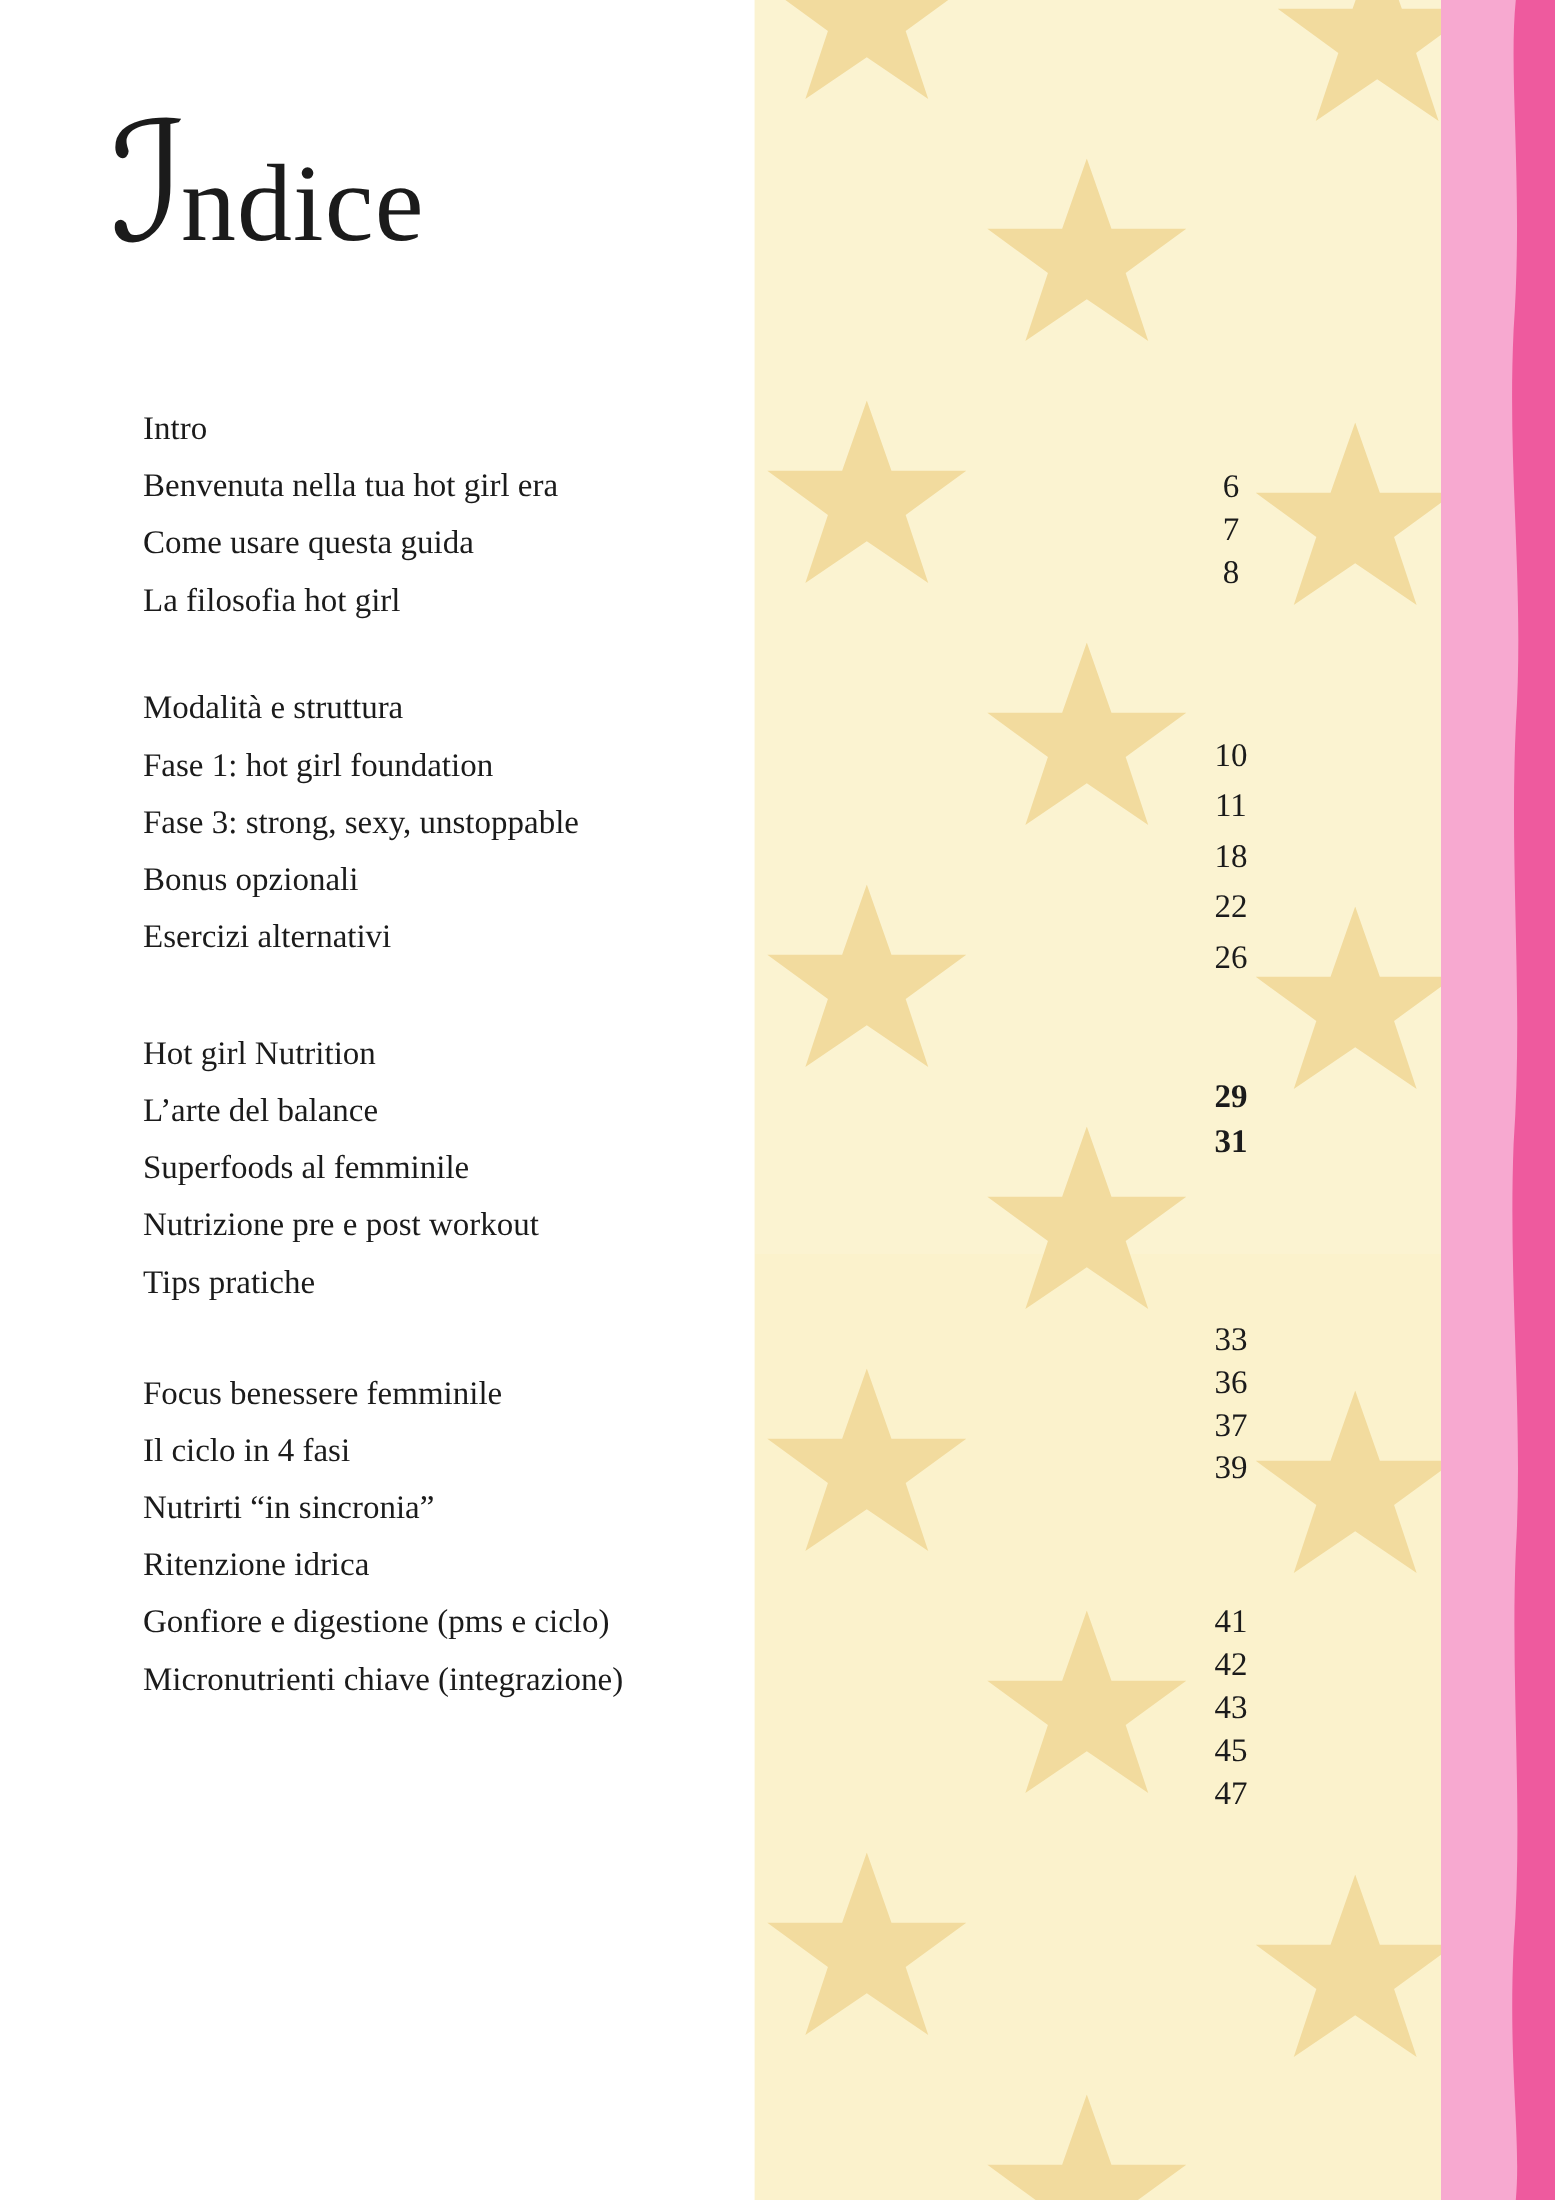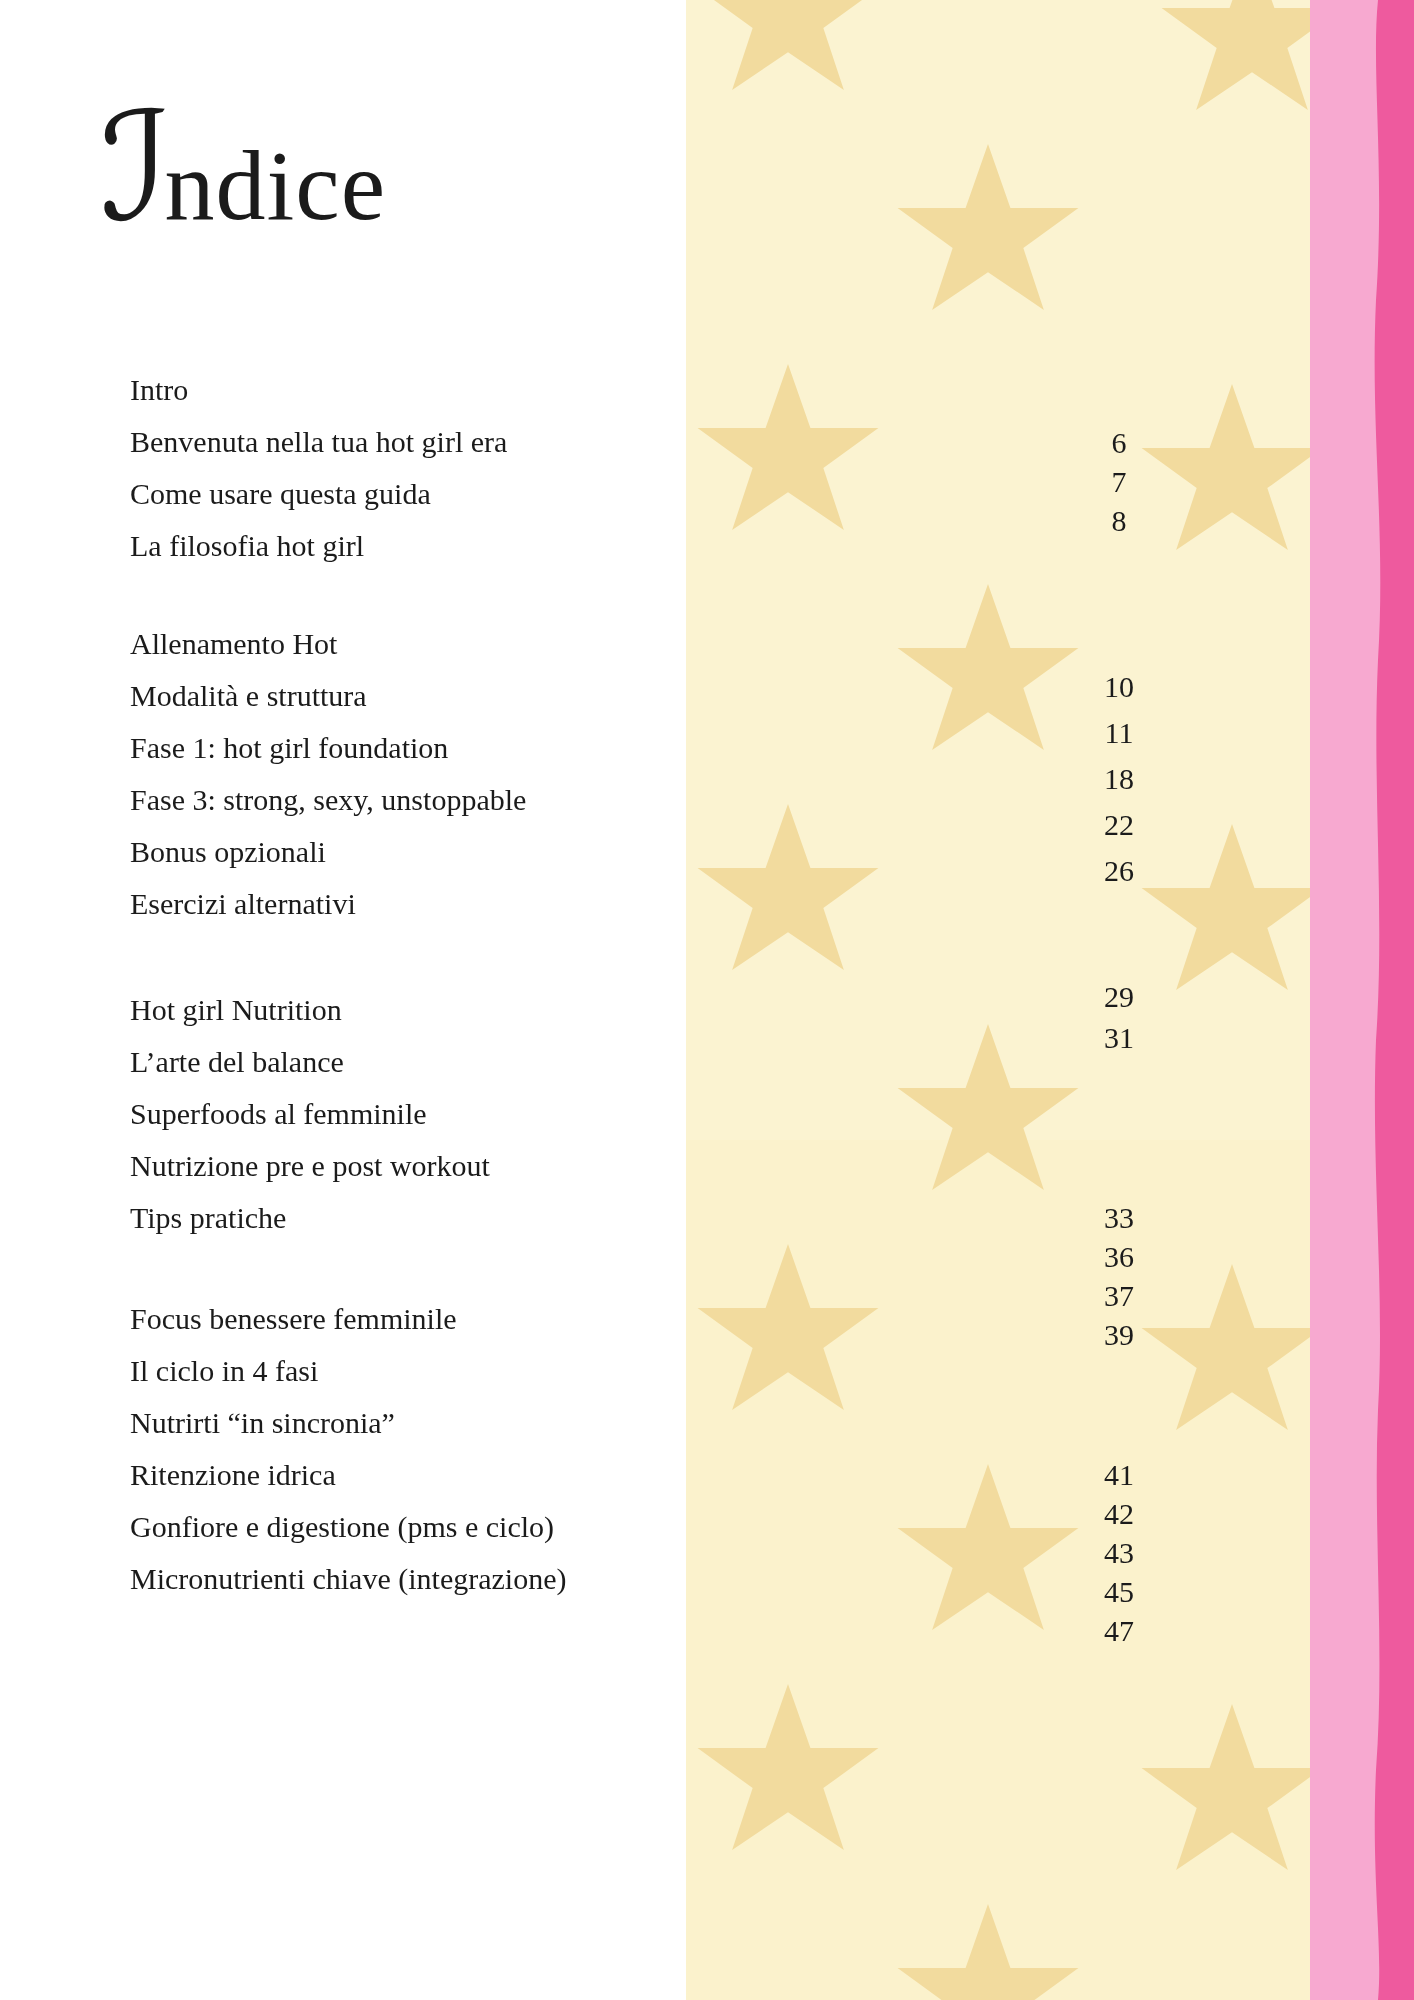--- a/index.html
+++ b/index.html
@@ -91,21 +91,20 @@
   </div>
 
   <div class="toc" id="toc">
       <div class="section ">
         <div class="section-header">Intro</div>
         <div class="toc-entry">Benvenuta nella tua hot girl era</div>
         <div class="toc-entry">Come usare questa guida</div>
         <div class="toc-entry">La filosofia hot girl</div>
       </div>
       <div class="section m46">
-        <div class="section-header">Allenamento Hot</div>
         <div class="toc-entry">Modalità e struttura</div>
         <div class="toc-entry">Fase 1: hot girl foundation</div>
         <div class="toc-entry">Fase 3: strong, sexy, unstoppable</div>
         <div class="toc-entry">Bonus opzionali</div>
         <div class="toc-entry">Esercizi alternativi</div>
       </div>
       <div class="section m54">
         <div class="section-header">Hot girl Nutrition</div>
         <div class="toc-entry">L’arte del balance</div>
         <div class="toc-entry">Superfoods al femminile</div>
@@ -128,21 +127,21 @@
         <span class="page-number" style="line-height: 39px;">7</span>
         <span class="page-number" style="line-height: 39px;">8</span>
       </div>
       <div class="num-group" style="top: 664px;">
         <span class="page-number" style="line-height: 46px;">10</span>
         <span class="page-number" style="line-height: 46px;">11</span>
         <span class="page-number" style="line-height: 46px;">18</span>
         <span class="page-number" style="line-height: 46px;">22</span>
         <span class="page-number" style="line-height: 46px;">26</span>
       </div>
-      <div class="num-group" style="top: 976px;">
+      <div class="num-group" style="top: 976px; font-weight: bold;">
         <span class="page-number" style="line-height: 41px;">29</span>
         <span class="page-number" style="line-height: 41px;">31</span>
       </div>
       <div class="num-group" style="top: 1198px;">
         <span class="page-number" style="line-height: 39px;">33</span>
         <span class="page-number" style="line-height: 39px;">36</span>
         <span class="page-number" style="line-height: 39px;">37</span>
         <span class="page-number" style="line-height: 39px;">39</span>
       </div>
       <div class="num-group" style="top: 1455px;">

